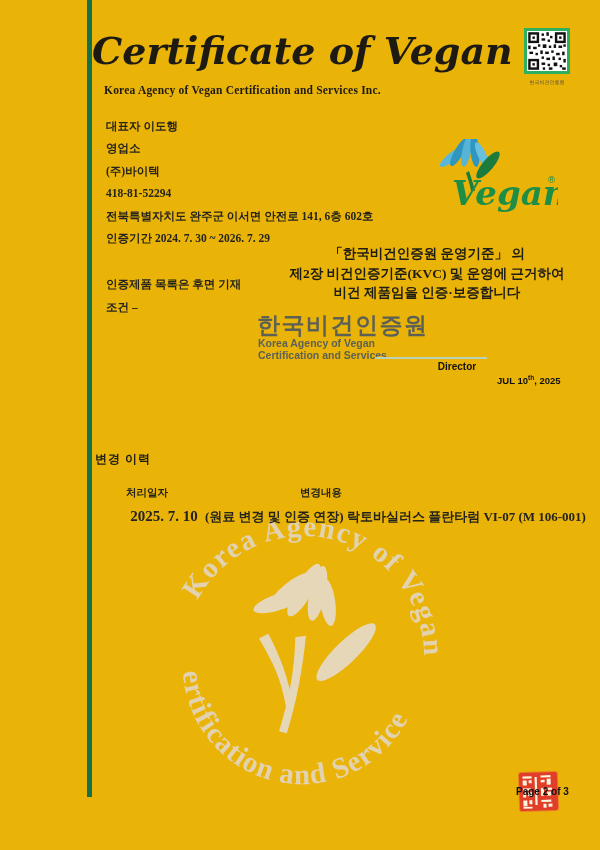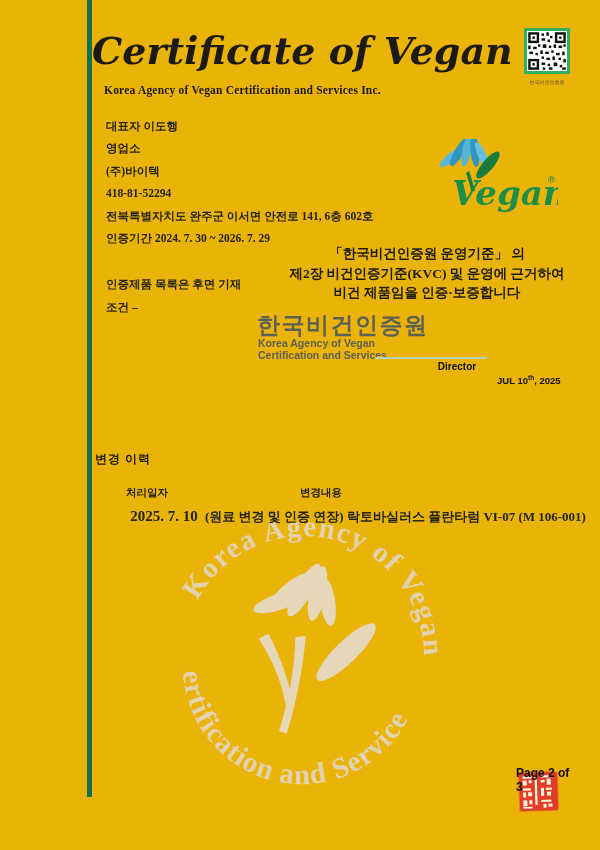--- a/index.html
+++ b/index.html
@@ -48,22 +48,22 @@
     font-family:"Liberation Sans","DejaVu Sans",sans-serif;font-weight:700;font-size:9.5px;color:#111;}
   .issue-date sup{font-size:6.5px;}
   .hist-head{position:absolute;left:95px;top:451px;font-weight:700;font-size:12px;letter-spacing:1px;color:#1d1c15;}
   .col1h{position:absolute;left:108px;top:486px;width:78px;text-align:center;font-weight:700;font-size:10.5px;}
   .col2h{position:absolute;left:300px;top:486px;width:110px;text-align:left;font-weight:700;font-size:10.5px;}
   .col1v{position:absolute;left:125px;top:508px;width:78px;text-align:center;font-weight:700;font-size:15px;}
   .col2v{position:absolute;left:205px;top:508px;width:305px;text-align:center;font-weight:700;font-size:13px;white-space:nowrap;}
   .watermark{position:absolute;left:148px;top:500px;width:312px;height:312px;opacity:.95;}
   .vegan-logo{position:absolute;left:430px;top:139px;width:128px;height:76px;}
   .seal{position:absolute;left:517px;top:770px;width:43px;height:43px;}
-  .page-label{position:absolute;left:516px;top:766px;width:60px;
-    font-family:"Liberation Sans","DejaVu Sans",sans-serif;font-weight:700;font-size:12px;color:#111;}
+  .page-label{position:absolute;left:516px;top:786px;width:60px;
+    font-family:"Liberation Sans","DejaVu Sans",sans-serif;font-weight:700;font-size:10px;color:#111;}
   .wm-text{font-family:"Liberation Serif","DejaVu Serif",serif;font-weight:700;}
 </style>
 </head>
 <body>
 
 <div class="page">
 
   <div class="vline"></div>
 
   <div class="title">Certificate of Vegan</div>

